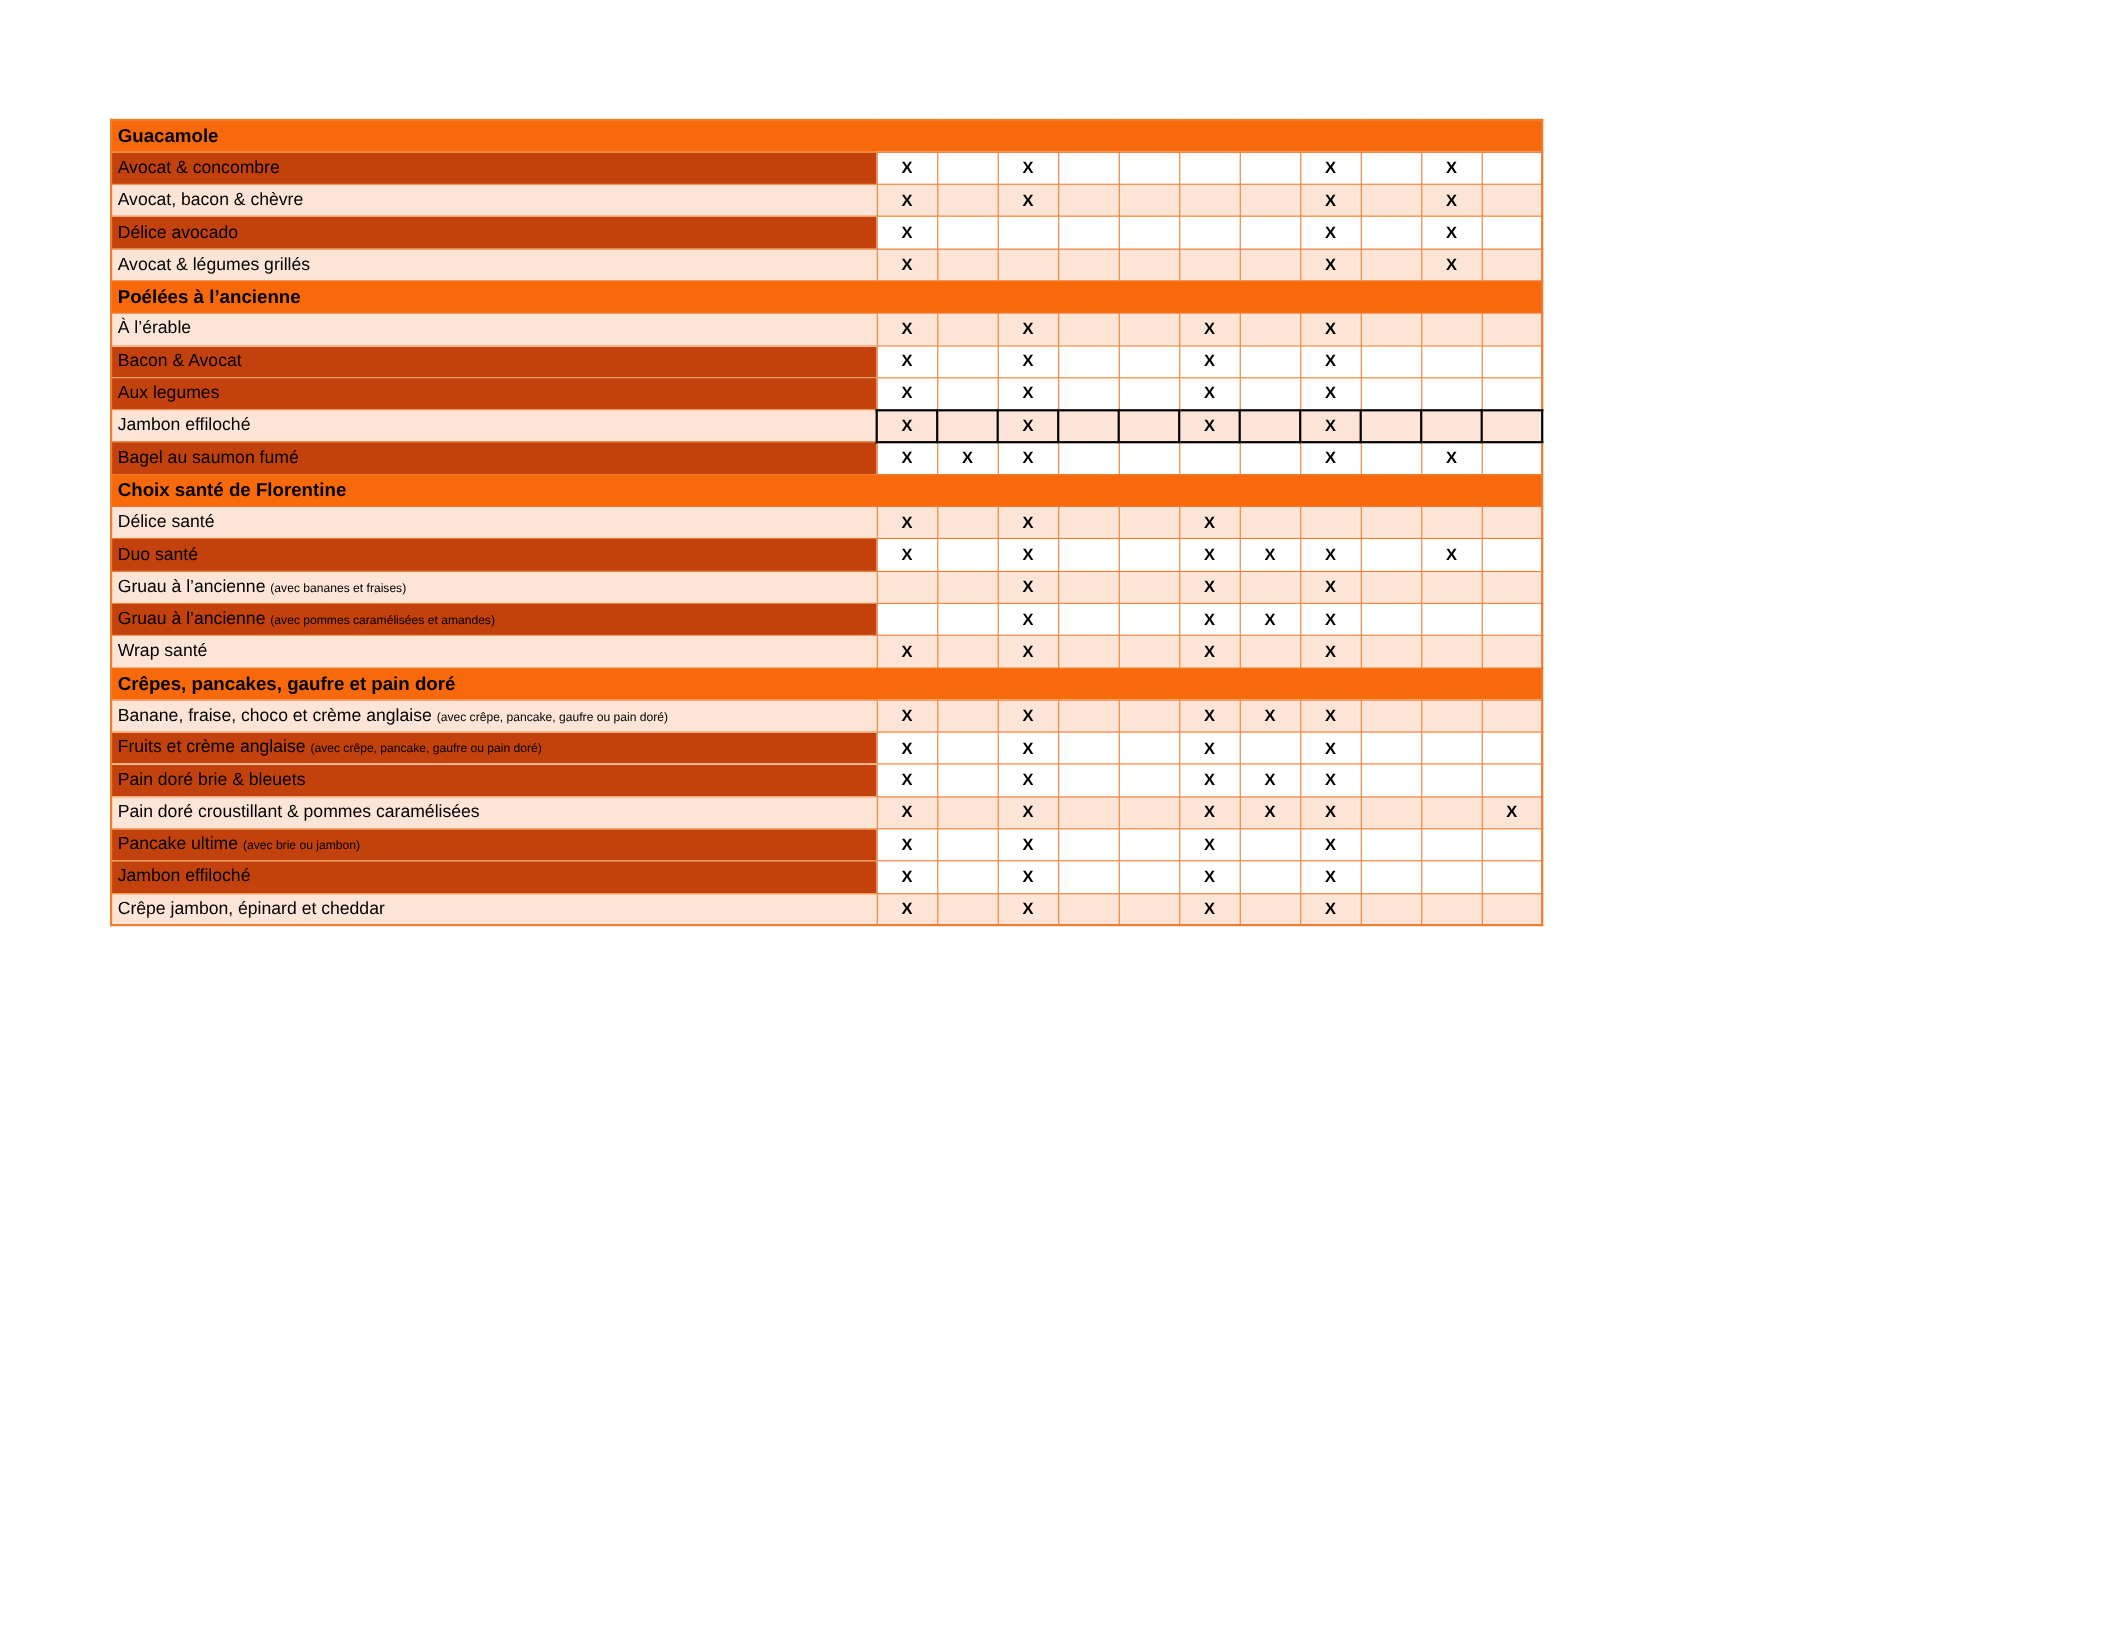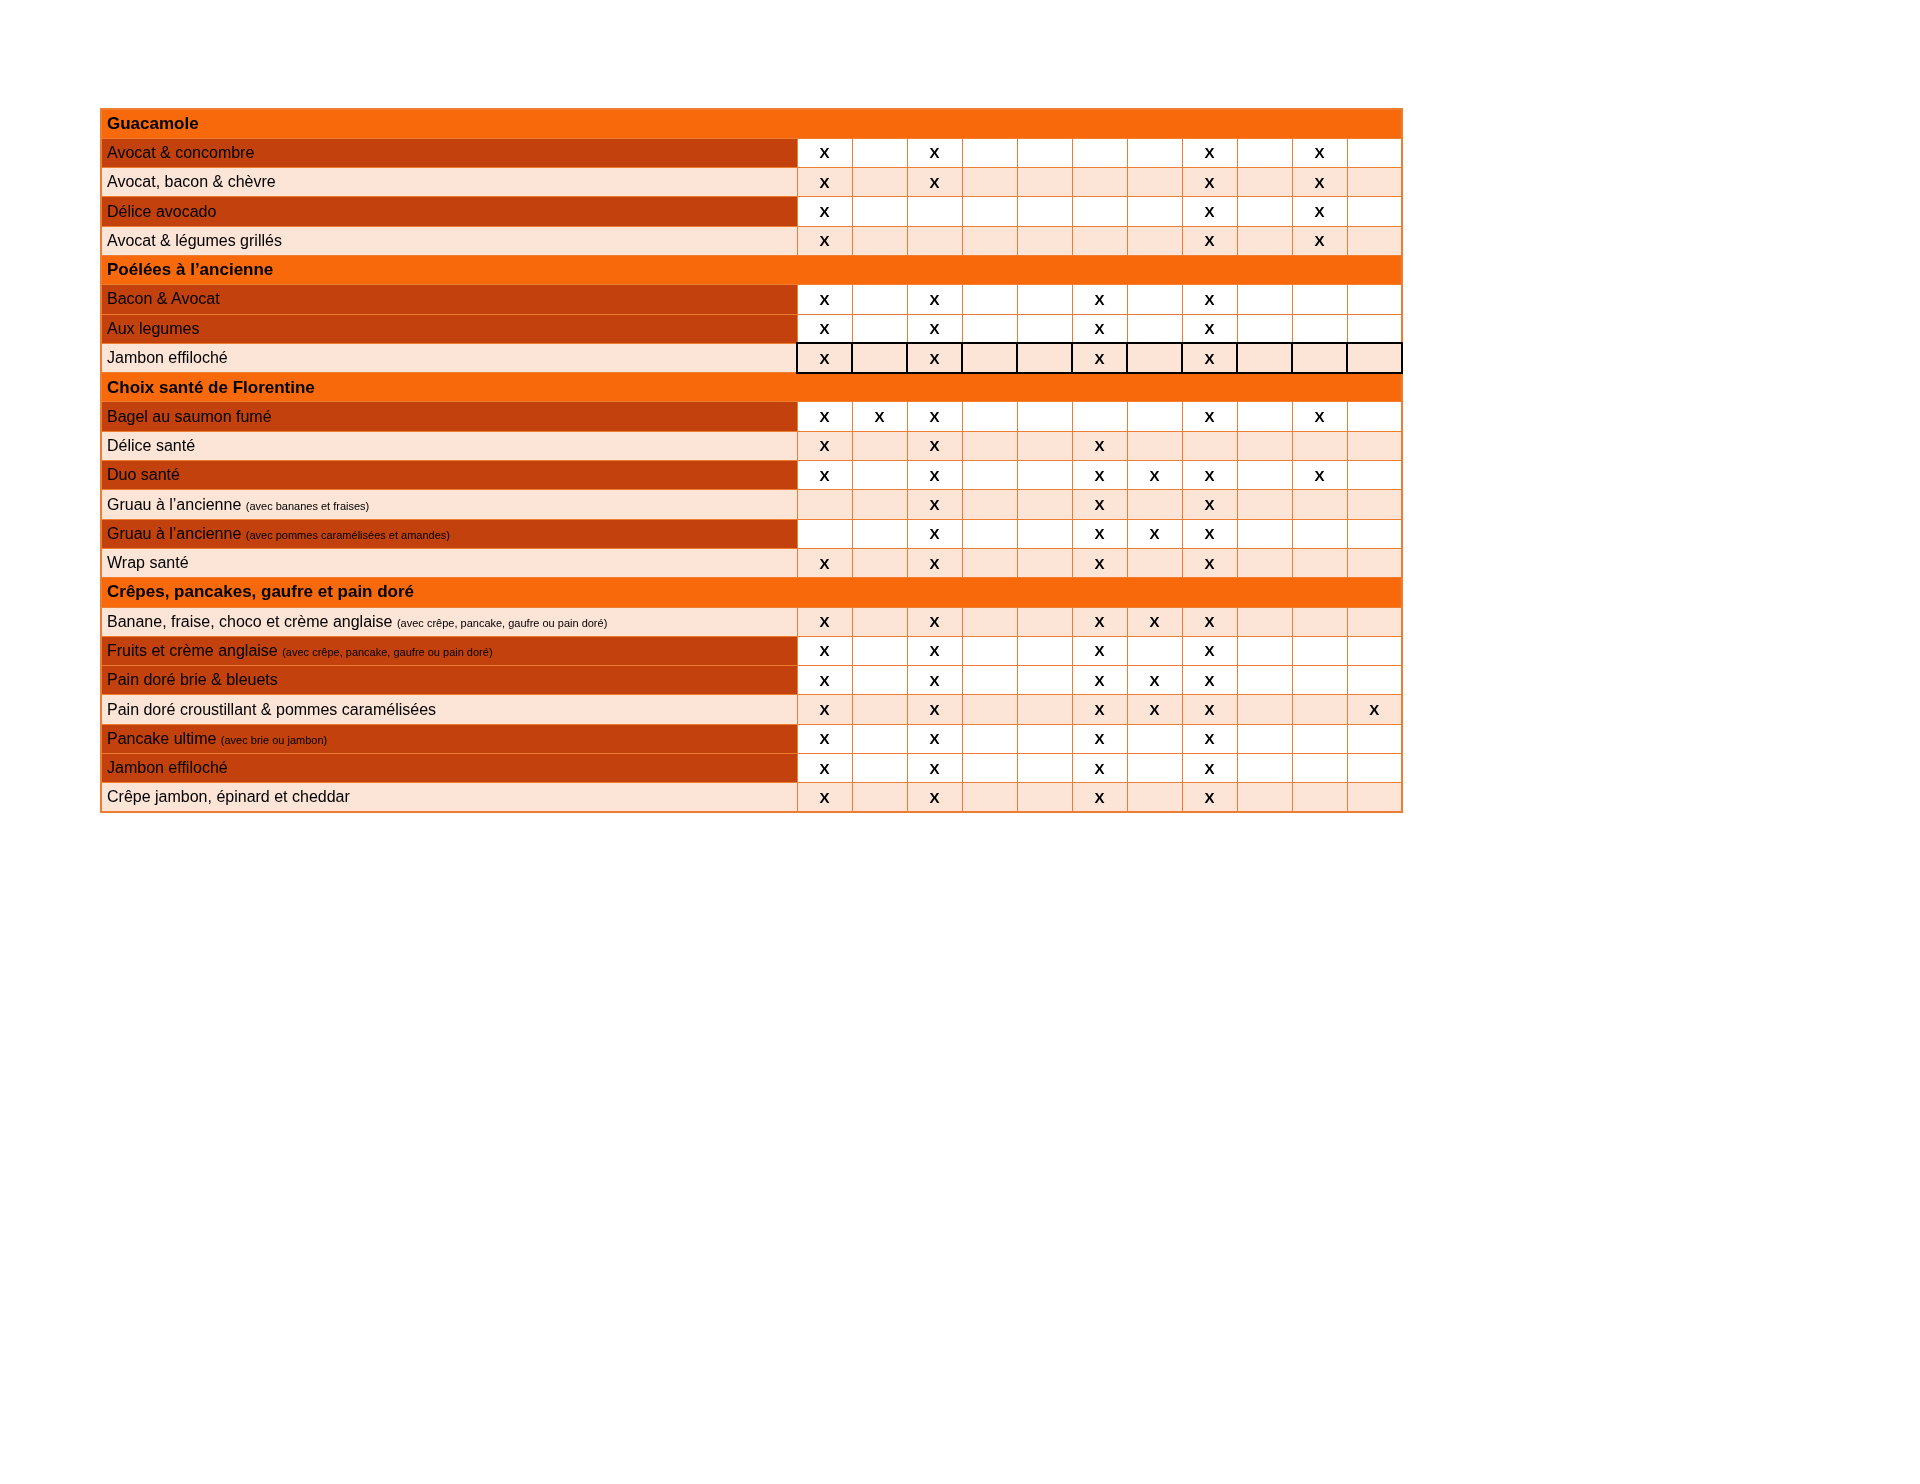--- a/index.html
+++ b/index.html
@@ -126,20 +126,34 @@
           <td class="mark-cell-base"></td>
           <td class="mark-cell-base"></td>
           <td class="mark-cell-base">X</td>
           <td class="mark-cell-base"></td>
           <td class="mark-cell-base">X</td>
           <td class="mark-cell-base"></td>
         </tr>
         <tr>
           <td colspan="12" class="section-cell">Poélées à l’ancienne</td>
         </tr>
+        <tr class="shaded">
+          <td class="name-cell"><span>À l’érable</span></td>
+          <td class="mark-cell-base">X</td>
+          <td class="mark-cell-base"></td>
+          <td class="mark-cell-base">X</td>
+          <td class="mark-cell-base"></td>
+          <td class="mark-cell-base"></td>
+          <td class="mark-cell-base">X</td>
+          <td class="mark-cell-base"></td>
+          <td class="mark-cell-base">X</td>
+          <td class="mark-cell-base"></td>
+          <td class="mark-cell-base"></td>
+          <td class="mark-cell-base"></td>
+        </tr>
         <tr class="">
           <td class="name-cell"><span>Bacon &amp; Avocat</span></td>
           <td class="mark-cell-base">X</td>
           <td class="mark-cell-base"></td>
           <td class="mark-cell-base">X</td>
           <td class="mark-cell-base"></td>
           <td class="mark-cell-base"></td>
           <td class="mark-cell-base">X</td>
           <td class="mark-cell-base"></td>
           <td class="mark-cell-base">X</td>
@@ -168,36 +182,36 @@
           <td class="mark-cell-base">X</td>
           <td class="mark-cell-base"></td>
           <td class="mark-cell-base"></td>
           <td class="mark-cell-base">X</td>
           <td class="mark-cell-base"></td>
           <td class="mark-cell-base">X</td>
           <td class="mark-cell-base"></td>
           <td class="mark-cell-base"></td>
           <td class="mark-cell-base"></td>
         </tr>
+        <tr class="">
+          <td class="name-cell"><span>Bagel au saumon fumé</span></td>
+          <td class="mark-cell-base">X</td>
+          <td class="mark-cell-base">X</td>
+          <td class="mark-cell-base">X</td>
+          <td class="mark-cell-base"></td>
+          <td class="mark-cell-base"></td>
+          <td class="mark-cell-base"></td>
+          <td class="mark-cell-base"></td>
+          <td class="mark-cell-base">X</td>
+          <td class="mark-cell-base"></td>
+          <td class="mark-cell-base">X</td>
+          <td class="mark-cell-base"></td>
+        </tr>
         <tr>
           <td colspan="12" class="section-cell">Choix santé de Florentine</td>
-        </tr>
-        <tr class="">
-          <td class="name-cell"><span>Bagel au saumon fumé</span></td>
-          <td class="mark-cell-base">X</td>
-          <td class="mark-cell-base">X</td>
-          <td class="mark-cell-base">X</td>
-          <td class="mark-cell-base"></td>
-          <td class="mark-cell-base"></td>
-          <td class="mark-cell-base"></td>
-          <td class="mark-cell-base"></td>
-          <td class="mark-cell-base">X</td>
-          <td class="mark-cell-base"></td>
-          <td class="mark-cell-base">X</td>
-          <td class="mark-cell-base"></td>
         </tr>
         <tr class="shaded">
           <td class="name-cell"><span>Délice santé</span></td>
           <td class="mark-cell-base">X</td>
           <td class="mark-cell-base"></td>
           <td class="mark-cell-base">X</td>
           <td class="mark-cell-base"></td>
           <td class="mark-cell-base"></td>
           <td class="mark-cell-base">X</td>
           <td class="mark-cell-base"></td>

